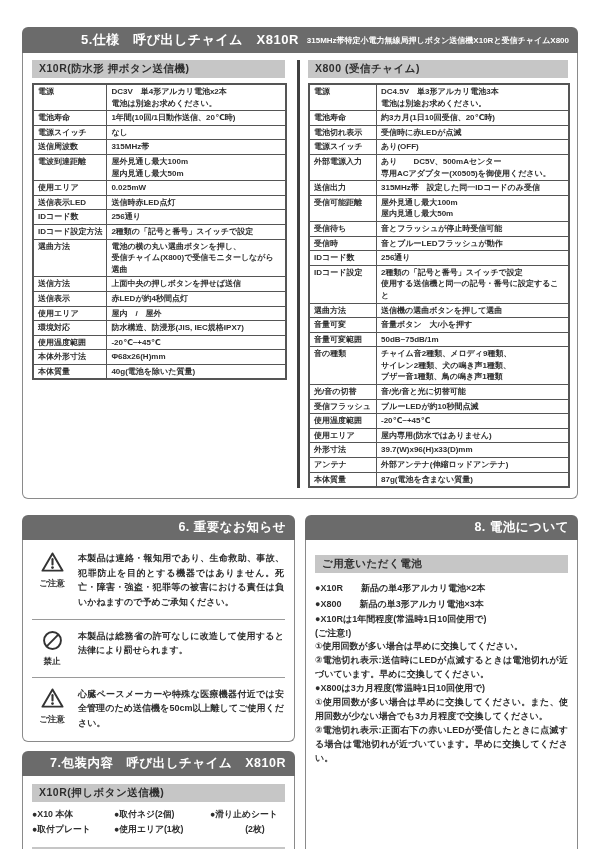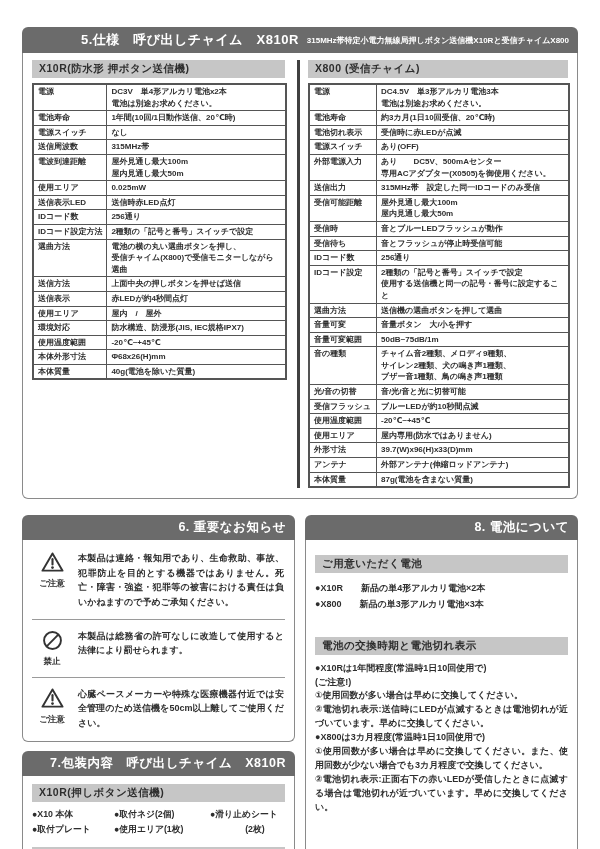--- a/index.html
+++ b/index.html
@@ -216,27 +216,27 @@
               <div class="td">315MHz帯　設定した同一IDコードのみ受信</div>
             </div>
 
             <div class="tr">
               <div class="th">受信可能距離</div>
               <div class="td">屋外見通し最大100m
 屋内見通し最大50m</div>
             </div>
 
             <div class="tr">
+              <div class="th">受信待ち</div>
+              <div class="td">音とフラッシュが停止時受信可能</div>
+            </div>
+
+            <div class="tr">
               <div class="th">受信時</div>
               <div class="td">音とブルーLEDフラッシュが動作</div>
-            </div>
-
-            <div class="tr">
-              <div class="th">受信待ち</div>
-              <div class="td">音とフラッシュが停止時受信可能</div>
             </div>
 
             <div class="tr">
               <div class="th">IDコード数</div>
               <div class="td">256通り</div>
             </div>
 
             <div class="tr">
               <div class="th">IDコード設定</div>
               <div class="td">2種類の「記号と番号」スイッチで設定
@@ -386,21 +386,20 @@
           <span class="t">8. 電池について</span>
         </div>
         <div class="panel-body battery-body">
           <div class="subhead">ご用意いただく電池</div>
           <div class="batt-list">
 
               <div class="item">●X10R　　新品の単4形アルカリ電池×2本</div>
 
               <div class="item">●X800　　新品の単3形アルカリ電池×3本</div>
             </div>
-          <div class="subhead second">電池の交換時期と電池切れ表示</div>
           <div class="batt-lines">
 
               <div class="line">●X10Rは1年間程度(常温時1日10回使用で)</div>
 
               <div class="line">(ご注意!)</div>
 
               <div class="line">①使用回数が多い場合は早めに交換してください。</div>
 
               <div class="line">②電池切れ表示:送信時にLEDが点滅するときは電池切れが近づいています。早めに交換してください。</div>
 

